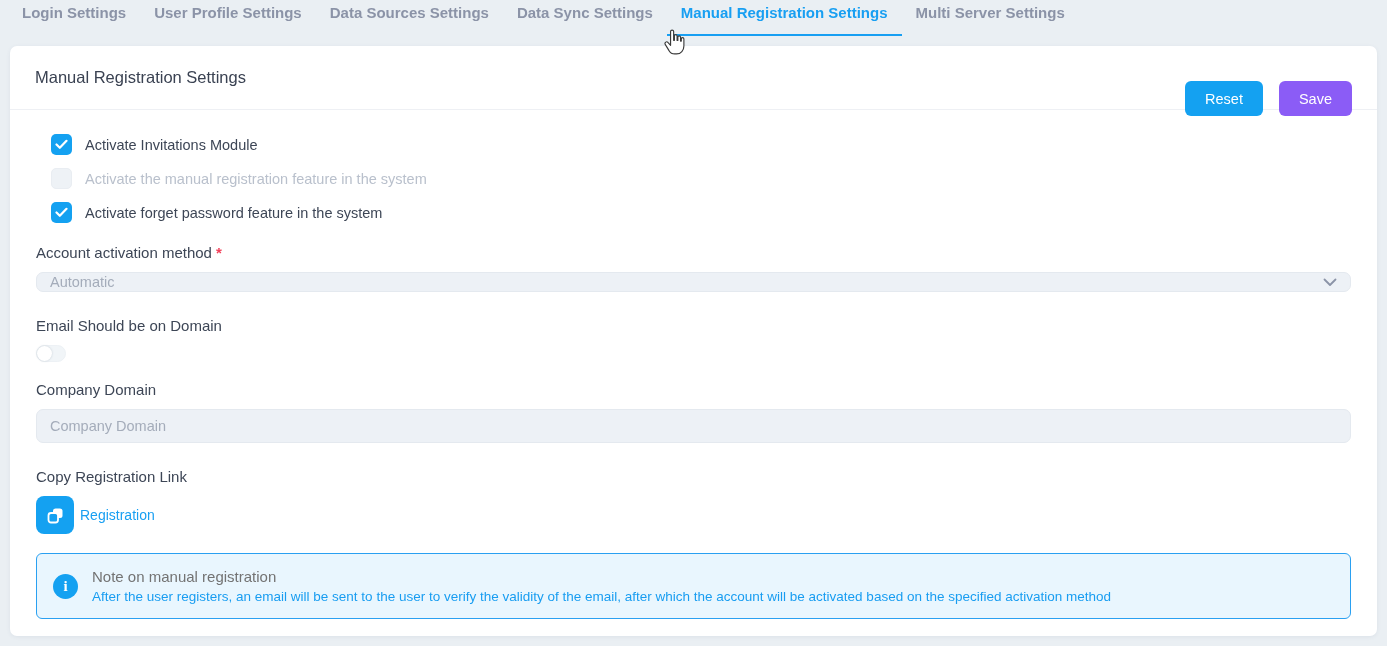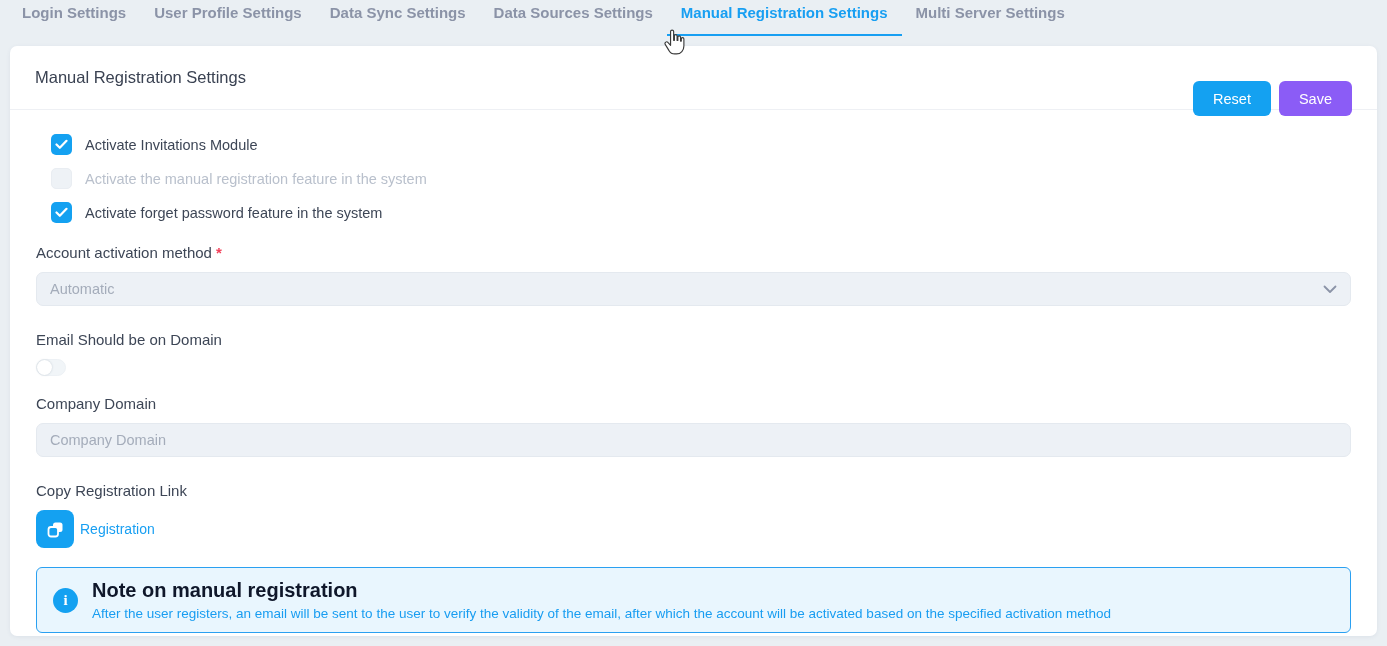--- a/index.html
+++ b/index.html
@@ -44,21 +44,21 @@
   }
   .card-header {
     display:flex;
     align-items:center;
     justify-content:space-between;
     height:64px;
     padding:0 25px;
     border-bottom:1px solid #eef0f4;
   }
   .card-title { font-size:16.5px; font-weight:500; color:#3a4252; }
-  .header-actions { display:flex; gap:8px;margin-top:42px; }
+  .header-actions { display:flex; gap:16px;margin-top:42px; }
   .btn {
     height:35px;
     padding:0 20px;
     border:none;
     border-radius:6px;
     color:#fff;
     font-size:14.5px;
     font-family:"Liberation Sans", sans-serif;
     cursor:pointer;
   }
@@ -75,21 +75,21 @@
     display:flex; align-items:center; justify-content:center;
   }
   .checkbox.checked { background:#14a1f1; }
   .checkbox.unchecked { background:#eef2f6; border:1px solid #e9edf2; }
   .check-label { font-size:14.5px; color:#3d4656; }
   .check-label.disabled { color:#b9c0cc; }
   
   .field-label { font-size:15px; color:#3d4656; margin-bottom:11px; }
   .required { color:#f2415a; margin-left:4px; font-weight:700; }
   .select-box {
-    height:34px;
+    height:20px;
     background:#edf1f6;
     border:1px solid #e4e9ef;
     border-radius:7px;
     display:flex; align-items:center; justify-content:space-between;
     padding:0 13px;
     color:#a4acba;
     font-size:14.5px;
     margin-bottom:25px;
     cursor:default;
   }
@@ -150,33 +150,33 @@
     width:25px; height:25px;
     background:#14a1f1;
     border-radius:50%;
     color:#fff;
     display:flex; align-items:center; justify-content:center;
     font-size:15px;
     font-weight:700;
     font-family:"Liberation Serif", serif;
     flex:0 0 auto;
   }
-  .note-title { font-size:20px; font-weight:700; color:#0f172a; margin-bottom:4px; }
+  .note-title { font-size:15px; font-weight:400; color:#737373; margin-bottom:4px; }
   .note-body { font-size:13.5px; color:#189df1; }
   
   .cursor { position:absolute; left:663px; top:28px; z-index:5; pointer-events:none; }
 </style>
 </head>
 <body>
 
 <div class="tabbar">
   <div class="tab">Login Settings</div>
   <div class="tab">User Profile Settings</div>
+  <div class="tab">Data Sources Settings</div>
   <div class="tab">Data Sync Settings</div>
-  <div class="tab">Data Sources Settings</div>
   <div class="tab active">Manual Registration Settings</div>
   <div class="tab">Multi Server Settings</div>
 </div>
 
 <div class="card">
 
   <div class="card-header">
     <div class="card-title">Manual Registration Settings</div>
     <div class="header-actions">
       <button class="btn btn-reset">Reset</button>

